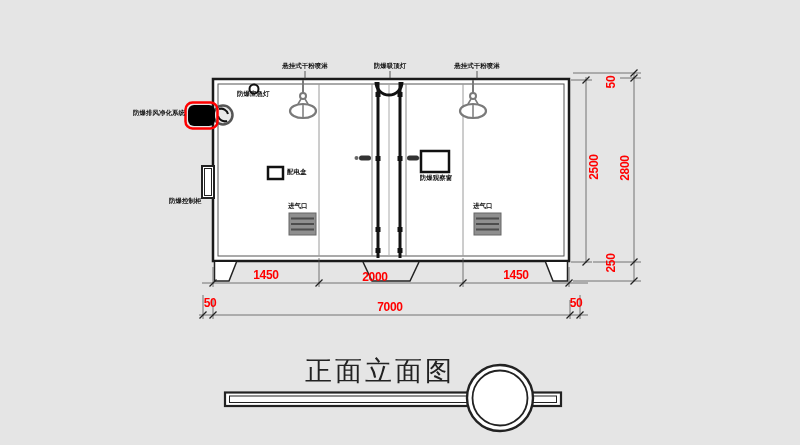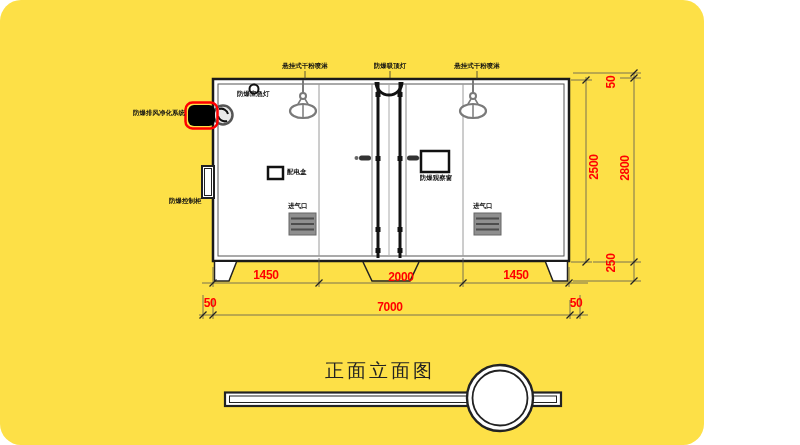--- a/index.html
+++ b/index.html
@@ -1,25 +1,25 @@
 <!DOCTYPE html>
 <html><head>
 <meta charset="utf-8">
 <style>
   html,body{margin:0;padding:0;background:#ffffff;}
-  #canvas{position:relative;width:704px;height:445px;background:#fde047;overflow:hidden;
-          font-family:"Liberation Sans",sans-serif;border-radius:21px;}
+  #canvas{position:relative;width:800px;height:445px;background:#e5e5e5;overflow:hidden;
+          font-family:"Liberation Sans",sans-serif;}
   #linework{position:absolute;left:0;top:0;}
   .lbl{position:absolute;color:#111;font-weight:bold;font-size:6.5px;line-height:1;white-space:nowrap;}
   .lblc{transform:translate(-50%,0);}
   .dim{position:absolute;color:#FF0000;font-weight:bold;font-size:12px;line-height:1;
        white-space:nowrap;letter-spacing:-0.3px;transform:translate(-50%,-50%);}
   .dim.rot{transform:translate(-50%,-50%) rotate(-90deg);}
   .title{position:absolute;left:380px;top:371px;transform:translate(-50%,-50%);
-         font-family:"DejaVu Serif","Liberation Serif",serif;font-size:19px;color:#222;
+         font-family:"DejaVu Serif","Liberation Serif",serif;font-size:27px;color:#222;
          letter-spacing:3px;white-space:nowrap;}
 </style>
 </head>
 <body>
 
 <div id="canvas">
 
   <svg id="linework" width="800" height="445" viewBox="0 0 800 445">
 
     <g>
@@ -161,21 +161,21 @@
   <div class="lbl lblc" style="left:477px;top:63px;">悬挂式干粉喷淋</div>
   <div class="lbl" style="left:237px;top:91px;">防爆应急灯</div>
   <div class="lbl" style="left:133px;top:110px;">防爆排风净化系统</div>
   <div class="lbl" style="left:169px;top:198px;">防爆控制柜</div>
   <div class="lbl" style="left:287px;top:169px;">配电盒</div>
   <div class="lbl lblc" style="left:436px;top:175px;">防爆观察窗</div>
   <div class="lbl" style="left:288px;top:203px;">进气口</div>
   <div class="lbl" style="left:473px;top:203px;">进气口</div>
 
   <div class="dim" style="left:266px;top:275px;">1450</div>
-  <div class="dim" style="left:401px;top:277px;">2000</div>
+  <div class="dim" style="left:375px;top:277px;">2000</div>
   <div class="dim" style="left:516px;top:275px;">1450</div>
   <div class="dim" style="left:210px;top:303px;">50</div>
   <div class="dim" style="left:390px;top:307px;">7000</div>
   <div class="dim" style="left:576px;top:303px;">50</div>
   <div class="dim rot" style="left:594px;top:167px;">2500</div>
   <div class="dim rot" style="left:611px;top:82px;">50</div>
   <div class="dim rot" style="left:625px;top:168px;">2800</div>
   <div class="dim rot" style="left:611px;top:263px;">250</div>
 
   <div class="title">正面立面图</div>

